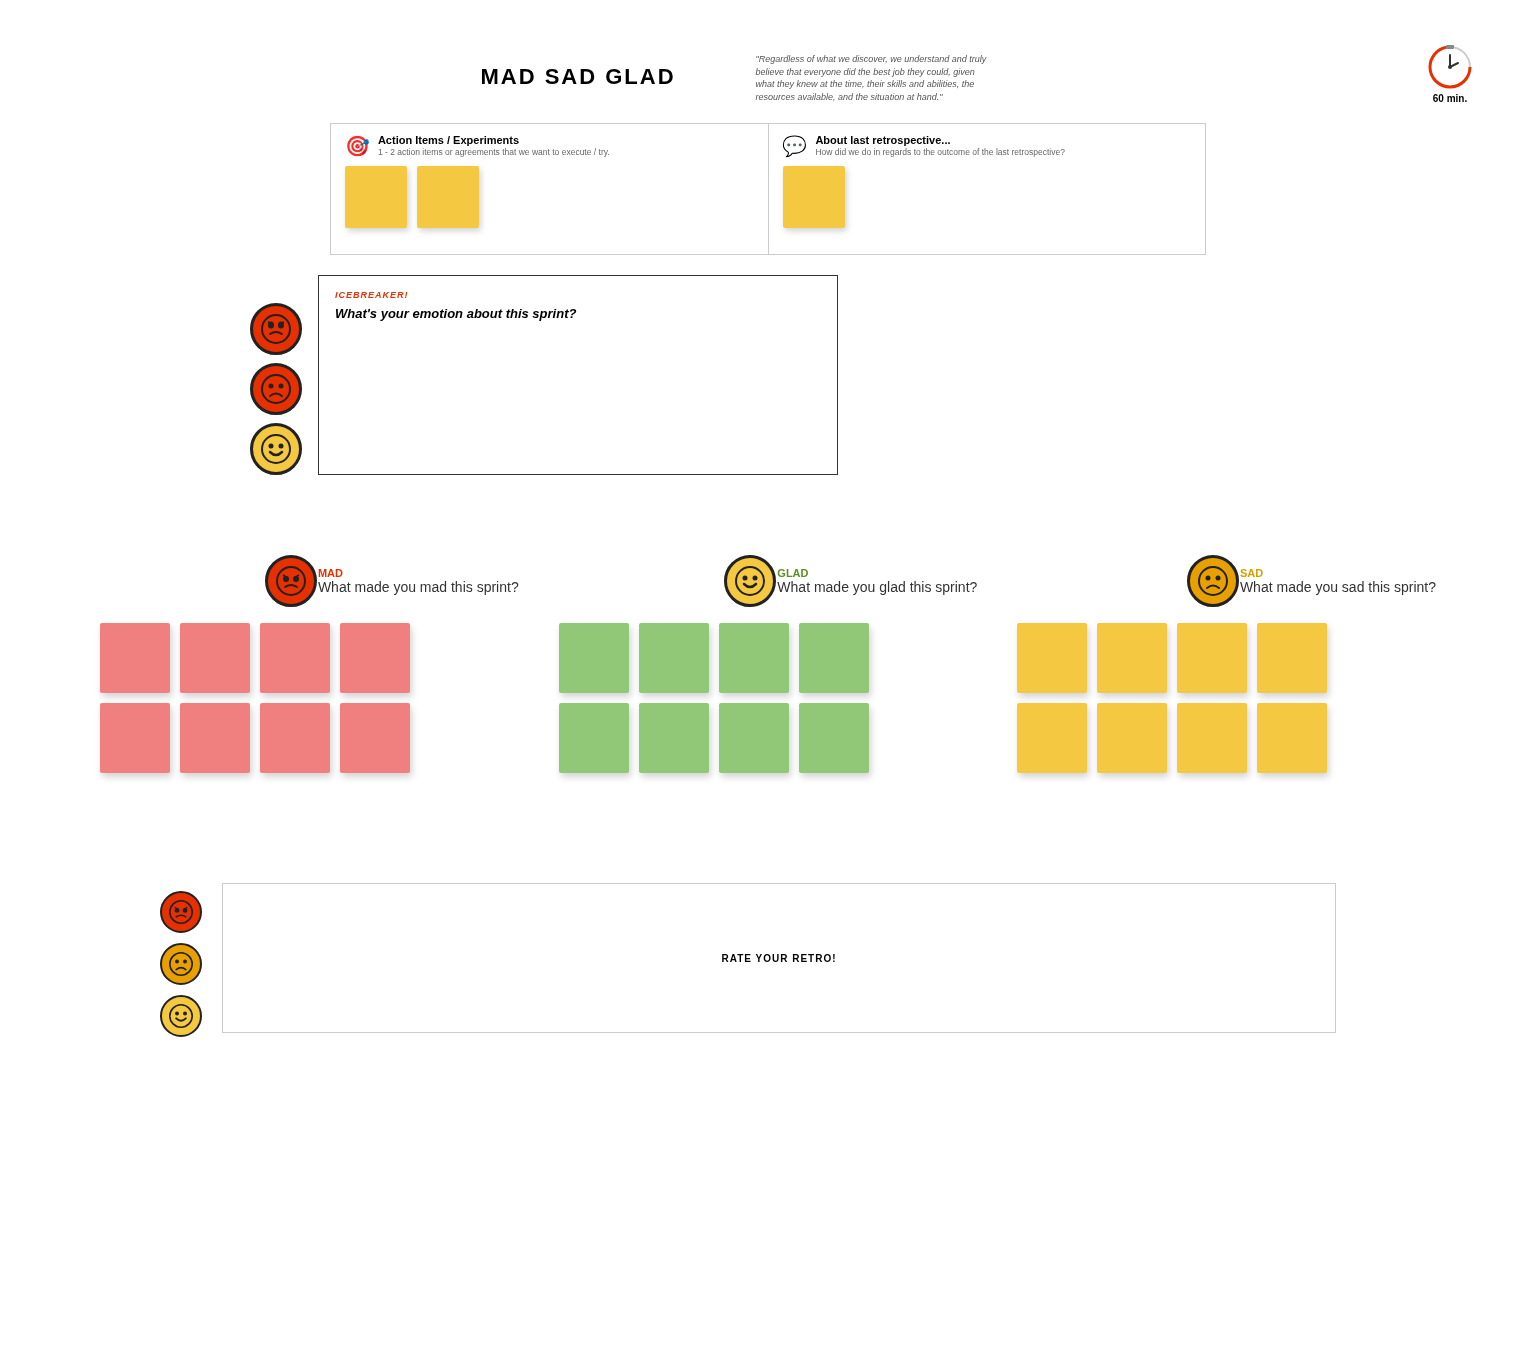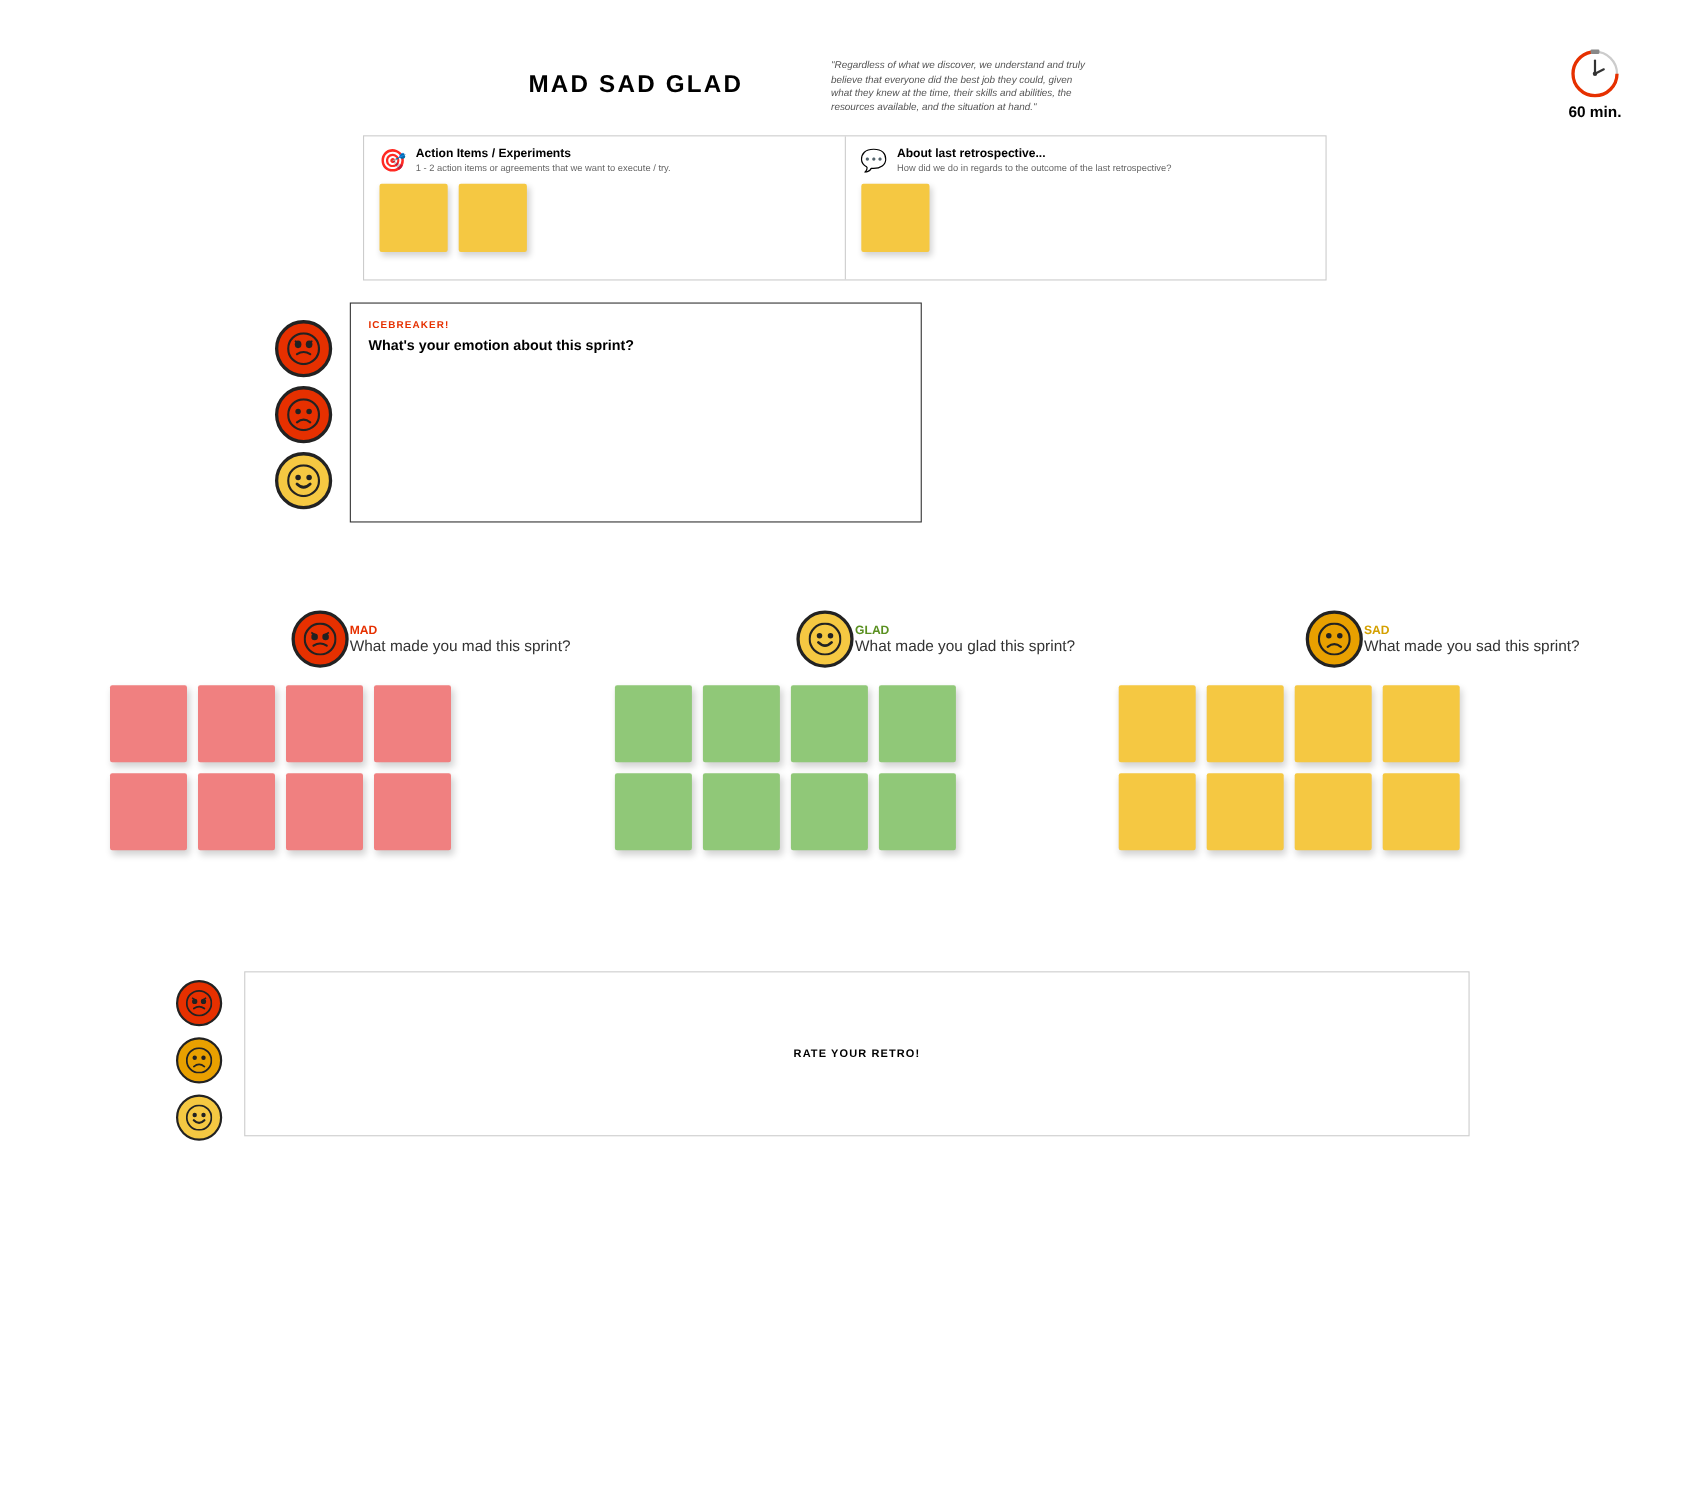--- a/index.html
+++ b/index.html
@@ -44,21 +44,21 @@
       top: 10px;
       display: flex;
       flex-direction: column;
       align-items: center;
     }
     .timer-circle {
       width: 52px;
       height: 52px;
     }
     .timer-label {
-      font-size: 14px;
+      font-size: 10px;
       font-weight: bold;
       margin-top: 2px;
     }
 
     
     .section-action-retro {
       display: flex;
       margin: 10px 330px 20px 330px;
       border: 1px solid #ccc;
     }
@@ -105,21 +105,22 @@
       box-shadow: 2px 3px 6px rgba(0,0,0,0.18);
     }
     .sticky-yellow { background: #f5c842; }
     .sticky-pink { background: #f08080; }
     .sticky-green { background: #90c878; }
 
     
     .section-icebreaker {
       display: flex;
       margin: 10px 330px 30px 250px;
-      align-items: center;
+      align-items: flex-end;
+      font-style: italic;
     }
     .emoji-column {
       display: flex;
       flex-direction: column;
       gap: 8px;
       margin-right: 16px;
       margin-top: 4px;
     }
     .emoji-face {
       width: 52px;

